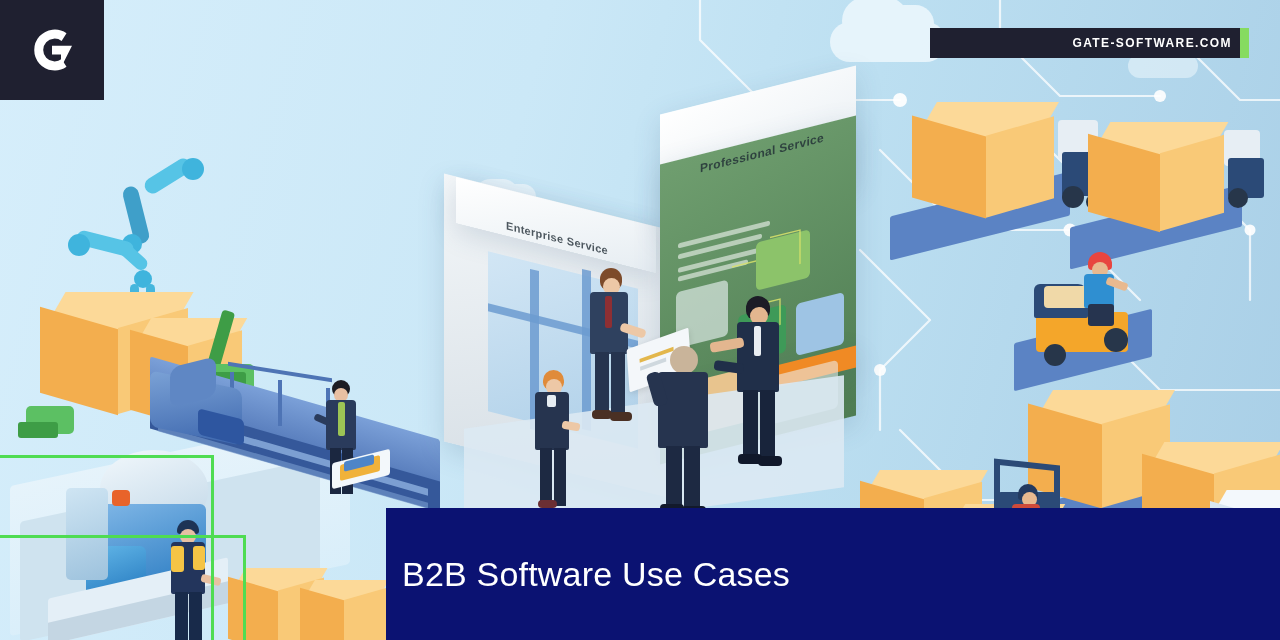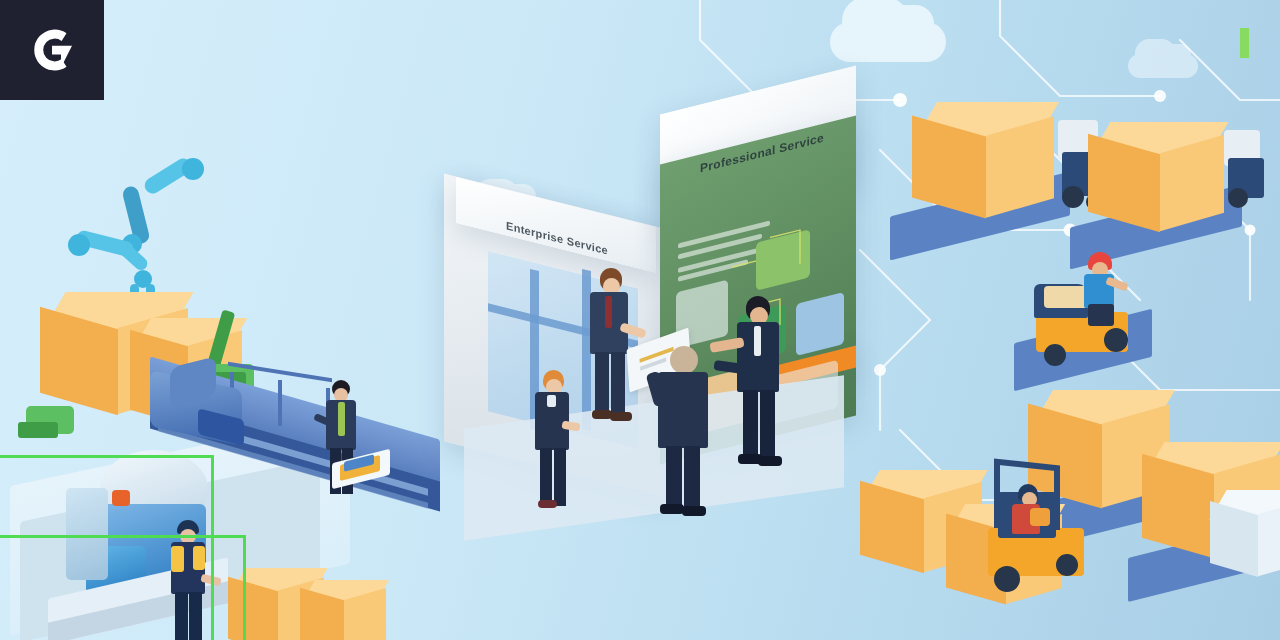--- a/index.html
+++ b/index.html
@@ -502,16 +502,22 @@
   </div>
 
   <div id="logo-badge">
     <svg width="54" height="54" viewBox="0 0 54 54">
       <path d="M38 12.5 A19.5 19.5 0 1 0 46 27.5 L46 25 L27.5 25 L27.5 33 L37 33 L30 44 L30 30.5 L46 30.5" fill="none" stroke="none"></path>
       <path d="M41.5 10.2 A20.5 20.5 0 1 0 41.5 43.8 L36.6 36.0 A11.4 11.4 0 1 1 36.6 18.0 Z" fill="#ffffff"></path>
       <path d="M27.0 22.8 L47.0 22.8 L36.0 44.5 L36.0 31.6 L27.0 31.6 Z" fill="#ffffff"></path>
     </svg>
   </div>
 
+  <div id="url-badge">
+    <span class="url-text">GATE-SOFTWARE.COM</span>
+  </div>
   <div id="url-accent"></div>
 
+  <div id="title-bar">
+    <span id="title-text">B2B Software Use Cases</span>
+  </div>
 
 </div>
 
 </body></html>

